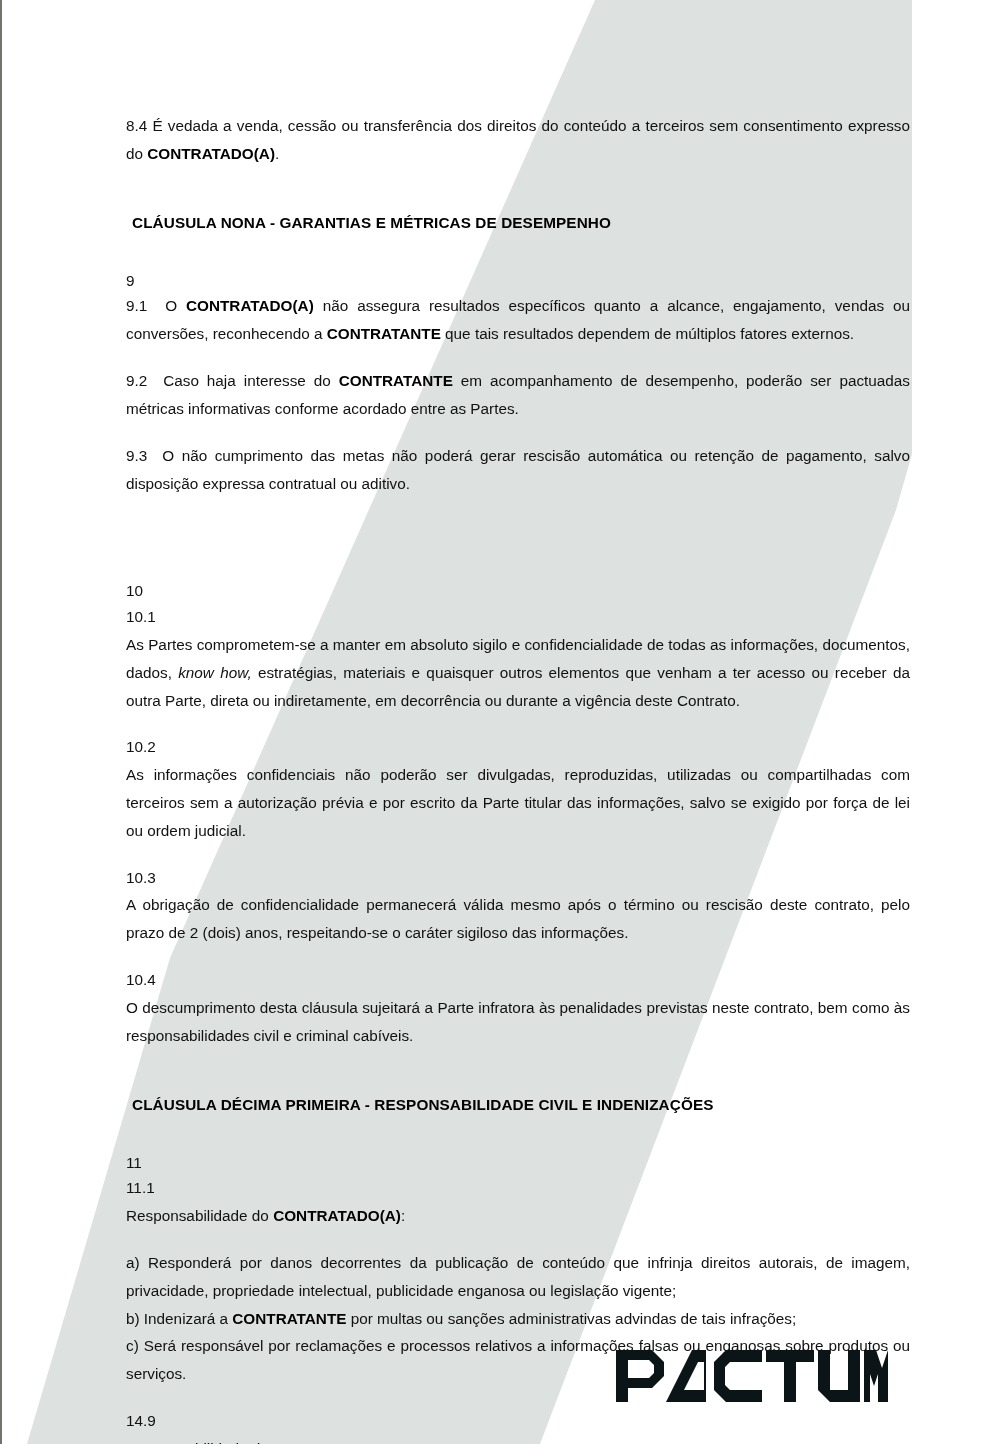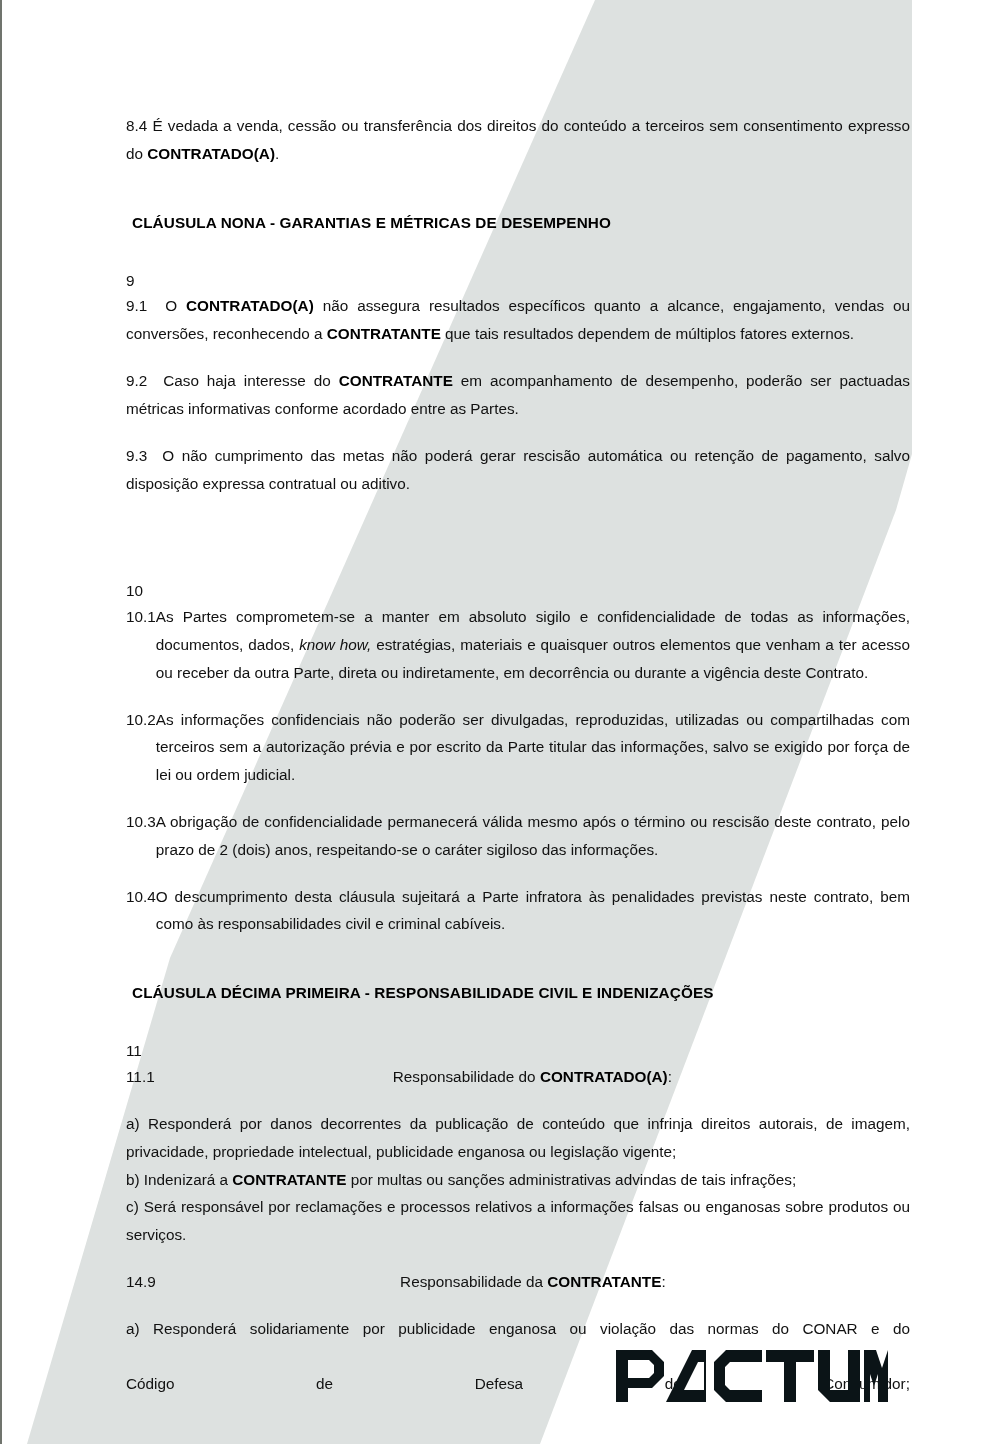--- a/index.html
+++ b/index.html
@@ -80,20 +80,21 @@
     font-size: 15.3px;
     line-height: 1.55;
     color: #111111;
   }
   b, strong { font-weight: bold; color: #000; }
   em.know-how { font-style: italic; }
   
   .item {
     display: flex;
     align-items: flex-start;
+    flex-direction: column;
   }
   .item .item-num {
     flex: 0 0 auto;
     font-size: 15.3px;
     line-height: 1.82;
     color: #111111;
     white-space: pre;
   }
   .item .item-text {
     flex: 1 1 auto;

